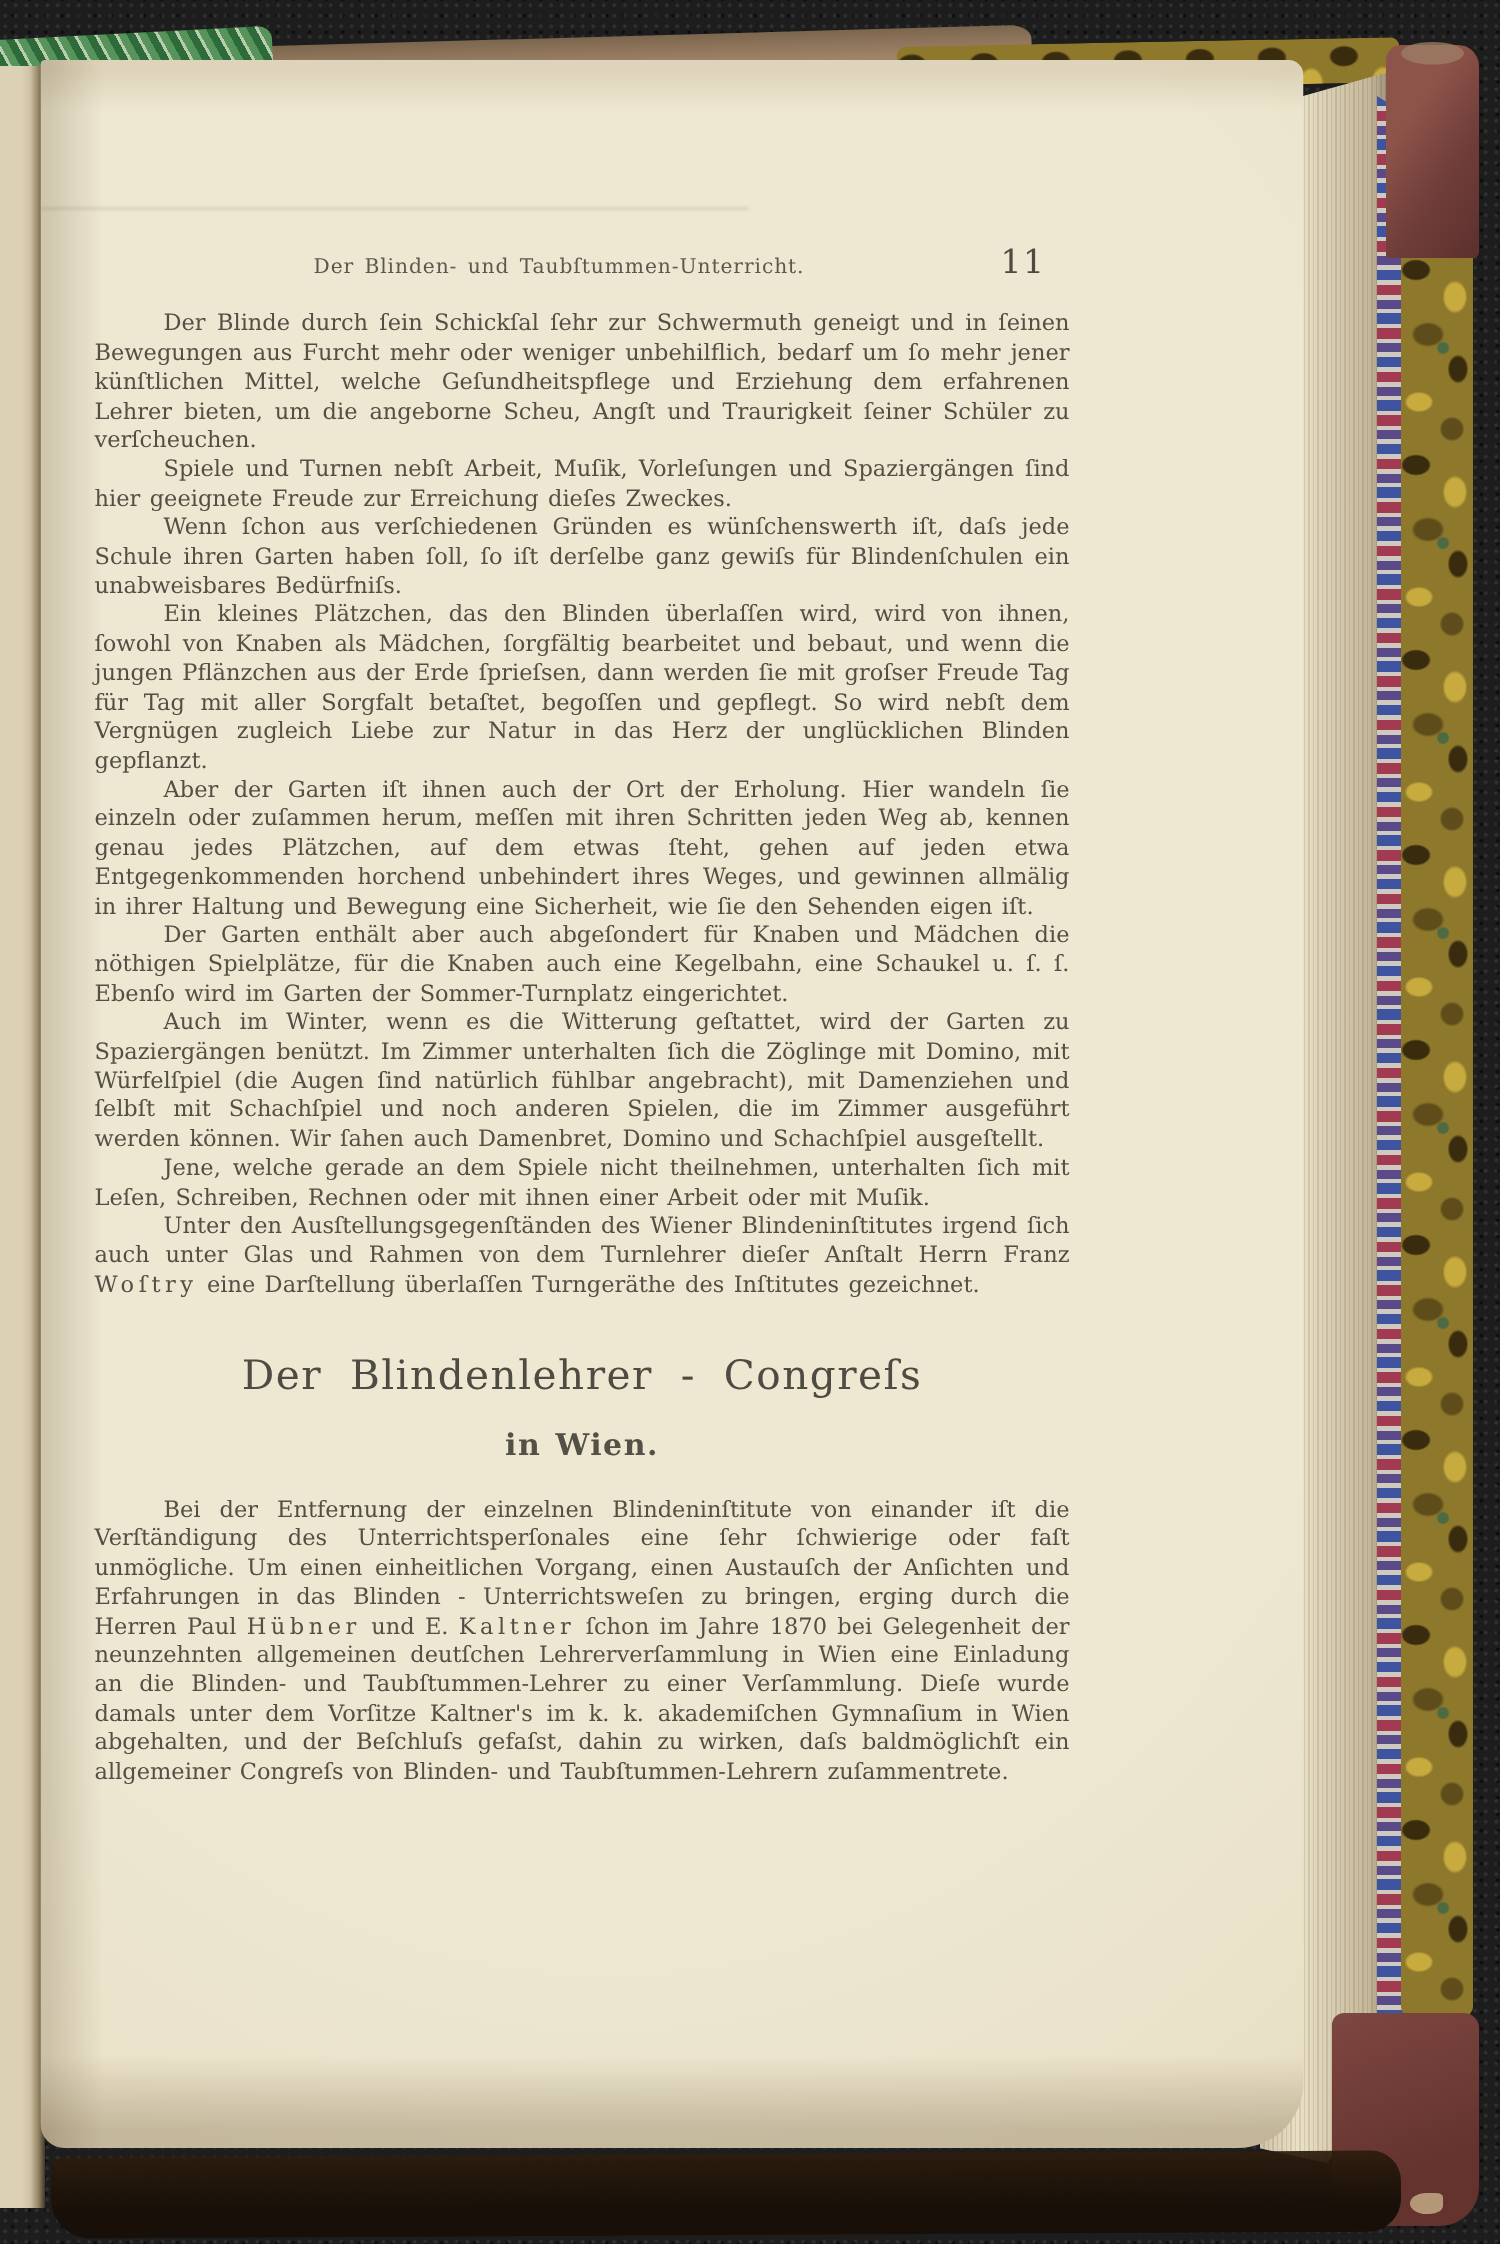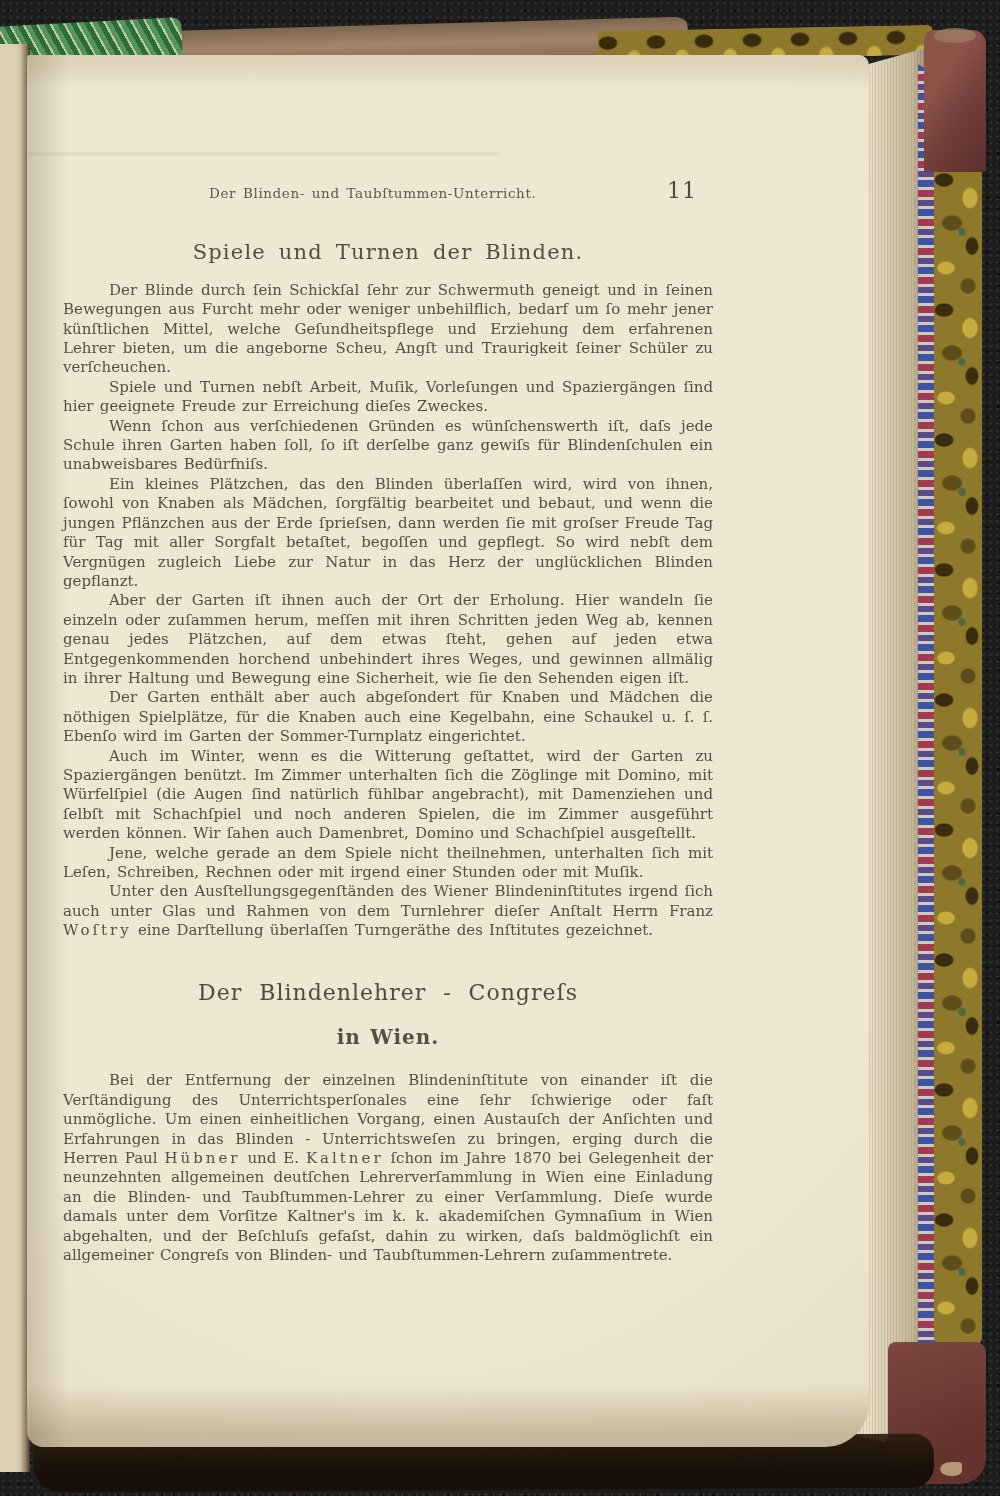--- a/index.html
+++ b/index.html
@@ -78,21 +78,21 @@
     background:linear-gradient(180deg, rgba(44,28,13,.92), #170f08 70%);
     border-radius:8px 20px 22px 26px;
   }
   .gutter{
     left:0;top:44px;width:30px;height:1428px;
     background:linear-gradient(90deg,#dcd1b5 0 14px,#cfc3a5 20px,#8f7f60 26px,#3f3627 30px);
   }
 
   
   .page{
-    left:27px;top:55px;width:842px;height:1392px;
+    left:27px;top:40px;width:842px;height:1392px;
     border-radius:3px 10px 44px 16px;
     background:
       linear-gradient(90deg, rgba(90,70,40,.20) 0 5px, rgba(90,70,40,0) 42px),
       linear-gradient(180deg, rgba(150,125,85,.18) 0 8px, rgba(150,125,85,0) 34px),
       linear-gradient(0deg, rgba(110,88,55,.30) 0 12px, rgba(110,88,55,0) 62px),
       radial-gradient(120% 90% at 45% 40%, #eee7d1 0 55%, #e6ddc2 85%, #ddd2b4 100%);
   }
   .page::before{ 
     content:"";position:absolute;left:0;top:98px;width:56%;height:2px;
     background:rgba(120,100,70,.16);filter:blur(1px);
@@ -104,21 +104,21 @@
   }
   .running-head{display:flex;justify-content:space-between;align-items:baseline;
     font-size:13.5px;letter-spacing:.6px;word-spacing:2px;color:#5c5850;}
   .rh-title{margin-left:146px;}
   .rh-num{font-size:22px;letter-spacing:1px;color:#4e4a42;margin-right:16px;}
   h1.sec{margin:40px 0 0 0;text-align:center;font-weight:normal;
     font-size:21px;letter-spacing:1.2px;word-spacing:5px;color:#514e46;}
   .body1{margin-top:18px;}
   .content p{margin:0;text-indent:46px;}
   h2.sec{margin:42px 0 0 0;text-align:center;font-weight:normal;
-    font-size:22px;letter-spacing:1px;word-spacing:9px;color:#4e4b43;}
+    font-size:27px;letter-spacing:1px;word-spacing:9px;color:#4e4b43;}
   h3.sec{margin:26px 0 0 0;text-align:center;font-weight:bold;
     font-size:20px;letter-spacing:1px;color:#53504 6;color:#535046;}
   .p-last{margin-top:24px !important;}
   .sperr{letter-spacing:3px;}
 </style>
 </head>
 <body>
 
 <div class="scene">
 
@@ -134,31 +134,30 @@
   <div class="abs gutter"></div>
 
   <div class="abs page">
     <div class="content">
 
       <div class="running-head">
         <span class="rh-title">Der Blinden- und Taubſtummen-Unterricht.</span>
         <span class="rh-num">11</span>
       </div>
 
-      <h1 class="sec">Spiele und Turnen der Blinden.</h1>
 
       <div class="body1">
         <p>Der Blinde durch ſein Schickſal ſehr zur Schwermuth geneigt und in ſeinen Bewegungen aus Furcht mehr oder weniger unbehilflich, bedarf um ſo mehr jener künſtlichen Mittel, welche Geſundheitspflege und Erziehung dem erfahrenen Lehrer bieten, um die angeborne Scheu, Angſt und Traurigkeit ſeiner Schüler zu verſcheuchen.</p>
         <p>Spiele und Turnen nebſt Arbeit, Muſik, Vorleſungen und Spaziergängen ſind hier geeignete Freude zur Erreichung dieſes Zweckes.</p>
         <p>Wenn ſchon aus verſchiedenen Gründen es wünſchenswerth iſt, daſs jede Schule ihren Garten haben ſoll, ſo iſt derſelbe ganz gewiſs für Blindenſchulen ein unabweisbares Bedürfniſs.</p>
         <p>Ein kleines Plätzchen, das den Blinden überlaſſen wird, wird von ihnen, ſowohl von Knaben als Mädchen, ſorgfältig bearbeitet und bebaut, und wenn die jungen Pflänzchen aus der Erde ſprieſsen, dann werden ſie mit groſser Freude Tag für Tag mit aller Sorgfalt betaſtet, begoſſen und gepflegt. So wird nebſt dem Vergnügen zugleich Liebe zur Natur in das Herz der unglücklichen Blinden gepflanzt.</p>
         <p>Aber der Garten iſt ihnen auch der Ort der Erholung. Hier wandeln ſie einzeln oder zuſammen herum, meſſen mit ihren Schritten jeden Weg ab, kennen genau jedes Plätzchen, auf dem etwas ſteht, gehen auf jeden etwa Entgegenkommenden horchend unbehindert ihres Weges, und gewinnen allmälig in ihrer Haltung und Bewegung eine Sicherheit, wie ſie den Sehenden eigen iſt.</p>
         <p>Der Garten enthält aber auch abgeſondert für Knaben und Mädchen die nöthigen Spielplätze, für die Knaben auch eine Kegelbahn, eine Schaukel u. ſ. ſ. Ebenſo wird im Garten der Sommer-Turnplatz eingerichtet.</p>
         <p>Auch im Winter, wenn es die Witterung geſtattet, wird der Garten zu Spaziergängen benützt. Im Zimmer unterhalten ſich die Zöglinge mit Domino, mit Würfelſpiel (die Augen ſind natürlich fühlbar angebracht), mit Damenziehen und ſelbſt mit Schachſpiel und noch anderen Spielen, die im Zimmer ausgeführt werden können. Wir ſahen auch Damenbret, Domino und Schachſpiel ausgeſtellt.</p>
-        <p>Jene, welche gerade an dem Spiele nicht theilnehmen, unterhalten ſich mit Leſen, Schreiben, Rechnen oder mit irgend einer Stunden oder mit Muſik.</p>
+        <p>Jene, welche gerade an dem Spiele nicht theilnehmen, unterhalten ſich mit Leſen, Schreiben, Rechnen oder mit ihnen einer Arbeit oder mit Muſik.</p>
         <p><span>Unter den Ausſtellungsgegenſtänden des Wiener Blindeninſtitutes irgend ſich auch unter Glas und Rahmen von dem Turnlehrer dieſer Anſtalt Herrn Franz </span><span class="sperr">Woſtry</span><span> eine Darſtellung überlaſſen Turngeräthe des Inſtitutes gezeichnet.</span></p>
       </div>
 
       <h2 class="sec">Der Blindenlehrer - Congreſs</h2>
       <h3 class="sec">in Wien.</h3>
 
       <p class="p-last"><span>Bei der Entfernung der einzelnen Blindeninſtitute von einander iſt die Verſtändigung des Unterrichtsperſonales eine ſehr ſchwierige oder faſt unmögliche. Um einen einheitlichen Vorgang, einen Austauſch der Anſichten und Erfahrungen in das Blinden - Unterrichtsweſen zu bringen, erging durch die Herren Paul </span><span class="sperr">Hübner</span><span> und E. </span><span class="sperr">Kaltner</span><span> ſchon im Jahre 1870 bei Gelegenheit der neunzehnten allgemeinen deutſchen Lehrerverſammlung in Wien eine Einladung an die Blinden- und Taubſtummen-Lehrer zu einer Verſammlung. Dieſe wurde damals unter dem Vorſitze Kaltner's im k. k. akademiſchen Gymnaſium in Wien abgehalten, und der Beſchluſs gefaſst, dahin zu wirken, daſs baldmöglichſt ein allgemeiner Congreſs von Blinden- und Taubſtummen-Lehrern zuſammentrete.</span></p>
 
     </div>
   </div>

